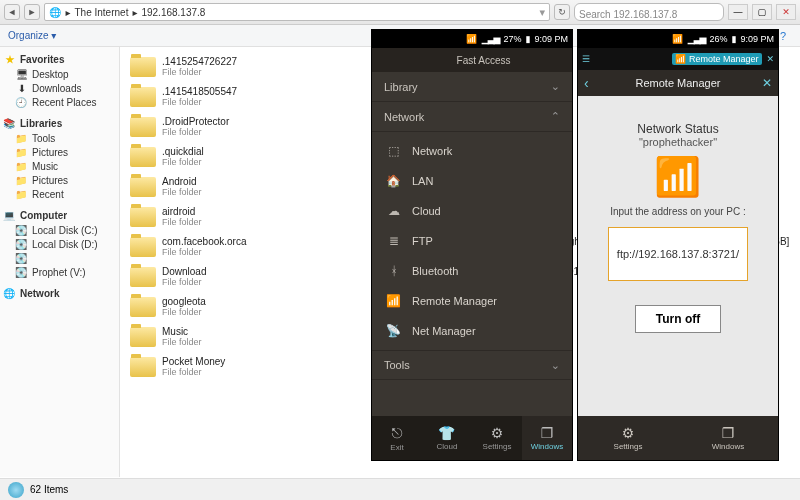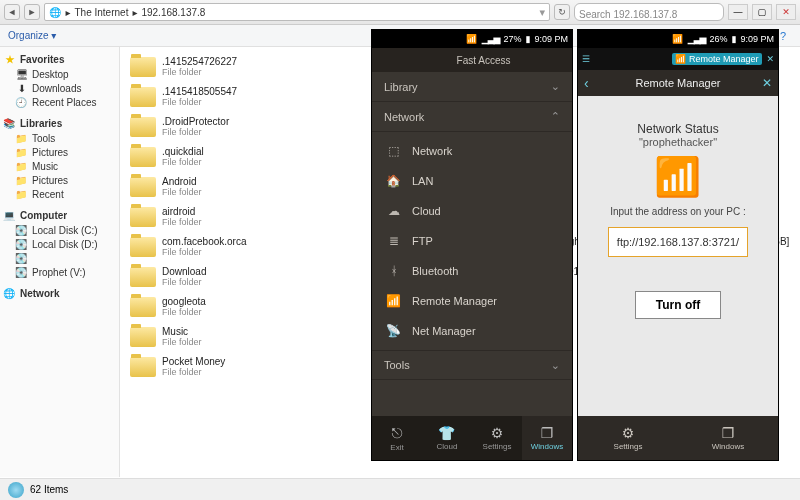--- a/index.html
+++ b/index.html
@@ -59,22 +59,22 @@
 
   
   .p2top{height:22px;background:#111;display:flex;align-items:center;gap:4px;padding:0 4px;font-size:9px;}
   .p2top .gap{flex:1}
   .p2tag{background:#1f9bb5;color:#fff;padding:1px 4px;border-radius:2px;display:flex;align-items:center;gap:2px;font-size:9px;}
   .p2title{height:26px;background:#2e2a26;display:flex;align-items:center;justify-content:center;color:#eee;font-size:11px;position:relative;}
   .p2title .back{position:absolute;left:6px;color:#6fd0e0;font-size:14px}
   .p2title .x{position:absolute;right:6px;color:#6fd0e0;font-size:12px}
   .p2body{height:300px;display:flex;flex-direction:column;align-items:center;justify-content:flex-start;padding-top:26px;gap:10px;}
   .wifi-ic{font-size:38px;color:#149fd8;line-height:1;}
-  .addrbox{border:1px solid #e5a32a;background:#fff;padding:8px 8px;font-size:11px;color:#333;}
-  .turnoff{margin-top:24px;border:1px solid #888;background:#fff;padding:6px 20px;font-size:12px;font-weight:bold;}
+  .addrbox{border:1px solid #e5a32a;background:#fff;padding:20px 8px;font-size:11px;color:#333;}
+  .turnoff{margin-top:14px;border:1px solid #888;background:#fff;padding:6px 20px;font-size:12px;font-weight:bold;}
   .p2nav{position:absolute;bottom:0;left:0;right:0;height:44px;background:#2e2a26;display:flex;}
   .p2nav .nb{flex:1;display:flex;flex-direction:column;align-items:center;justify-content:center;gap:1px;font-size:8px;color:#c9c4bd;}
   .p2nav .nb .nbic{font-size:14px;color:#c9c4bd}
 
   .chev{font-size:11px;color:#999}
 </style>
 </head>
 <body>
 
 <div class="chrome">

